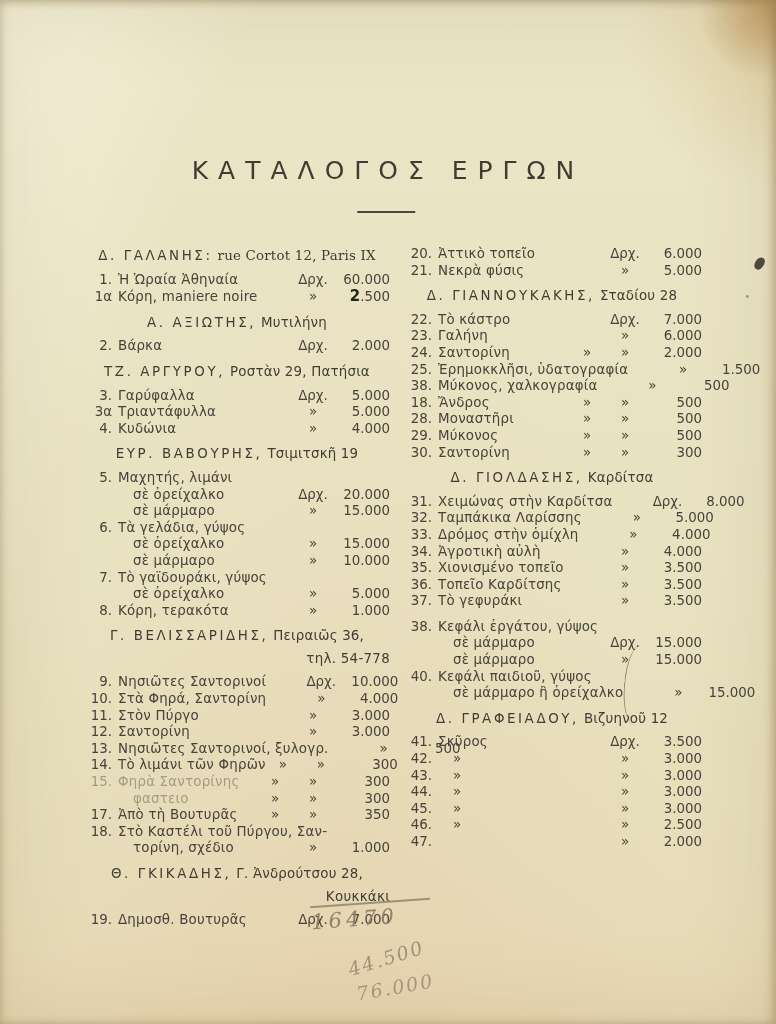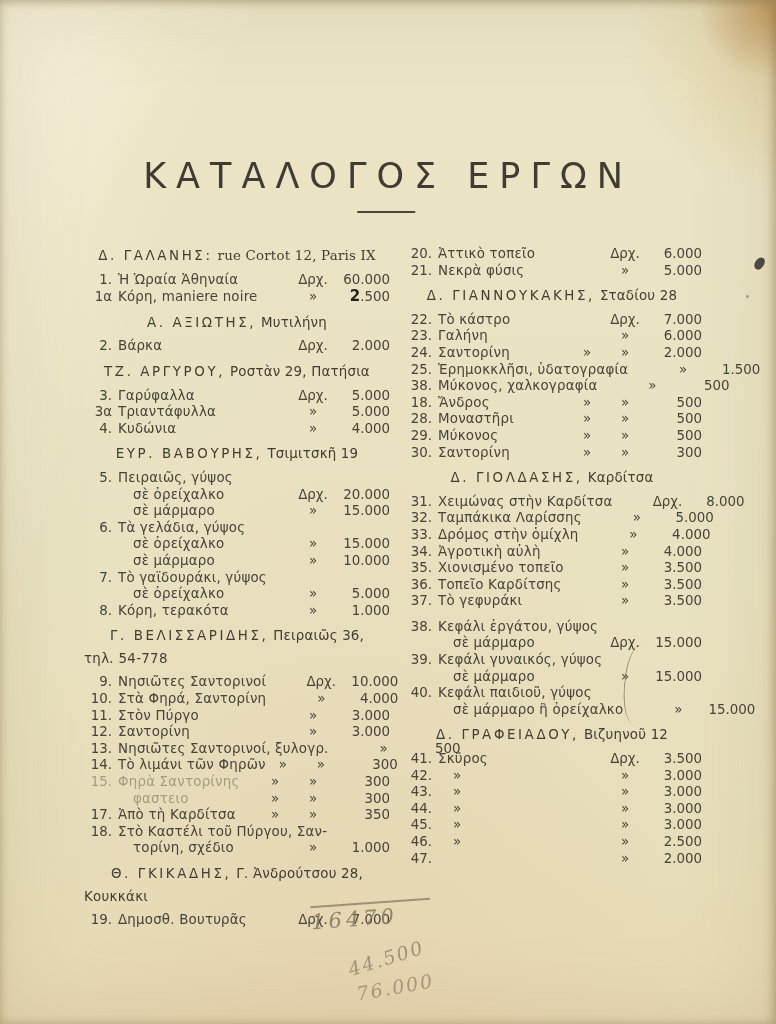--- a/index.html
+++ b/index.html
@@ -18,40 +18,40 @@
       linear-gradient(180deg,#ebe5c6 0%,#e9e2c1 55%,#e7ddba 85%,#e8dab5 100%);
     box-shadow:
       inset 0 0 90px rgba(125,100,55,.16),
       inset -5px 0 10px rgba(110,85,40,.22),
       inset 0 3px 8px rgba(110,85,40,.18),
       inset 3px 0 8px rgba(110,85,40,.10);
   }
   .page-title{
     position:absolute;top:156px;left:0;width:100%;
     text-align:center;
-    font-size:35px;font-weight:400;
+    font-size:25px;font-weight:400;
     letter-spacing:10px;
     color:#3f3d33;
     white-space:nowrap;
   }
   .title-rule{
     position:absolute;top:211px;left:50%;
     width:58px;transform:translateX(-53%);
     border-top:2px solid #4a473c;
   }
   .col{position:absolute;top:246px;font-size:13.4px;line-height:16.6px;}
   #col-left{left:84px;width:306px;}
   #col-right{left:402px;width:300px;}
   .section{margin-bottom:9px;}
   .sec-header{text-align:center;margin:9px 0 7px;white-space:nowrap;color:#403d33;}
   .col .section:first-child .sec-header{margin-top:2px;}
   .artist-name{letter-spacing:2.6px;}
   .artist-address{letter-spacing:.2px;margin-left:5px;}
   .serif{font-family:"DejaVu Serif",serif;}
-  .sec-header2{text-align:left;margin:-1px 0 7px;letter-spacing:.3px;color:#403d33;}
+  .sec-header2{text-align:right;margin:-1px 0 7px;letter-spacing:.3px;color:#403d33;}
   .row{display:flex;align-items:baseline;}
   .num{flex:none;width:28px;text-align:right;padding-right:6px;white-space:pre;}
   #col-right .num{width:30px;}
   .t{flex:1;white-space:nowrap;letter-spacing:.2px;}
   .ind .t{padding-left:15px;}
   .mid{flex:none;width:34px;text-align:center;}
   .cur{flex:none;width:42px;text-align:center;}
   .price{flex:none;width:56px;text-align:right;font-variant-numeric:tabular-nums;}
   .faded .num,.faded .t{opacity:.42;}
   .hand2{font-weight:700;color:#23231d;font-size:15px;letter-spacing:0;}
@@ -148,21 +148,21 @@
           <span class="t">Κυδώνια</span>
           <span class="mid"></span>
           <span class="cur">»</span>
           <span class="price">4.000</span>
         </div>
       </div>
       <div class="section">
         <div class="sec-header"><span class="artist-name">ΕΥΡ. ΒΑΒΟΥΡΗΣ,</span><span class="artist-address">Τσιμιτσκῆ 19</span></div>
         <div class="row">
           <span class="num">5.</span>
-          <span class="t">Πειραιῶς, γύψος</span>
+          <span class="t">Μαχητής, λιμάνι</span>
           <span class="mid"></span>
           <span class="cur"></span>
           <span class="price"></span>
         </div>
         <div class="row ind">
           <span class="num"></span>
           <span class="t">σὲ ὀρείχαλκο</span>
           <span class="mid"></span>
           <span class="cur">Δρχ.</span>
           <span class="price">20.000</span>
@@ -271,21 +271,21 @@
         </div>
         <div class="row ind faded">
           <span class="num"></span>
           <span class="t">φαστειο</span>
           <span class="mid">»</span>
           <span class="cur">»</span>
           <span class="price">300</span>
         </div>
         <div class="row">
           <span class="num">17.</span>
-          <span class="t">Ἀπὸ τὴ Καρδίτσα</span>
+          <span class="t">Ἀπὸ τὴ Βουτυρᾶς</span>
           <span class="mid">»</span>
           <span class="cur">»</span>
           <span class="price">350</span>
         </div>
         <div class="row">
           <span class="num">18.</span>
           <span class="t">Στὸ Καστέλι τοῦ Πύργου, Σαν-</span>
           <span class="mid"></span>
           <span class="cur"></span>
           <span class="price"></span>
@@ -452,27 +452,20 @@
           <span class="mid"></span>
           <span class="cur"></span>
           <span class="price"></span>
         </div>
         <div class="row ind">
           <span class="num"></span>
           <span class="t">σὲ μάρμαρο</span>
           <span class="mid"></span>
           <span class="cur">Δρχ.</span>
           <span class="price">15.000</span>
-        </div>
-        <div class="row">
-          <span class="num">39.</span>
-          <span class="t">Κεφάλι γυναικός, γύψος</span>
-          <span class="mid"></span>
-          <span class="cur"></span>
-          <span class="price"></span>
         </div>
         <div class="row ind">
           <span class="num"></span>
           <span class="t">σὲ μάρμαρο</span>
           <span class="mid"></span>
           <span class="cur">»</span>
           <span class="price">15.000</span>
         </div>
         <div class="row">
           <span class="num">40.</span>

